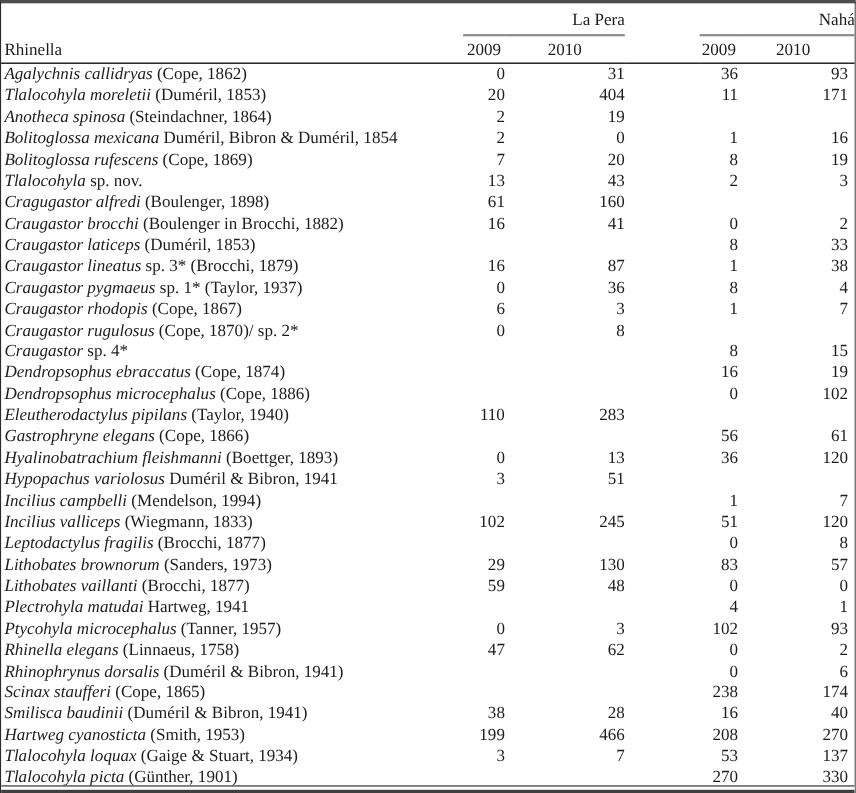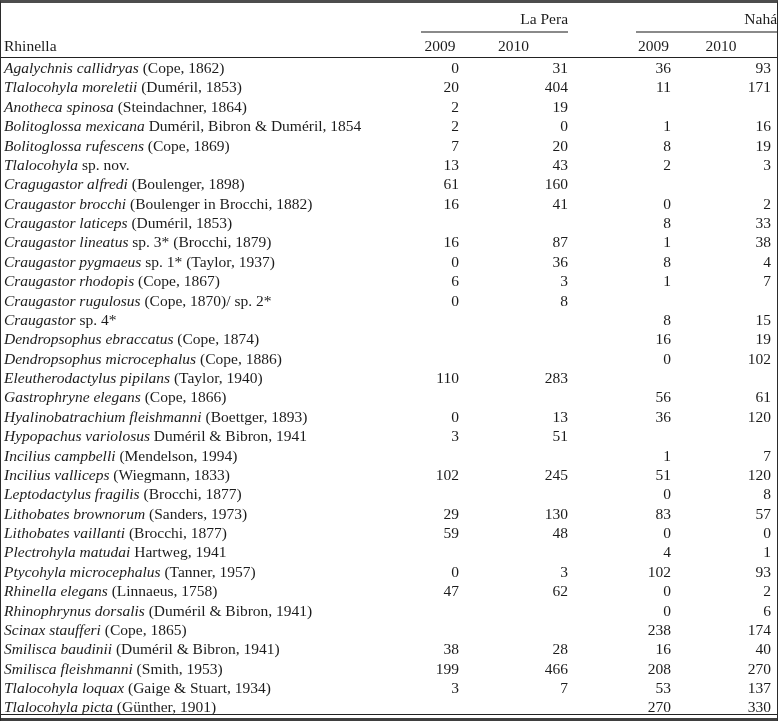--- a/index.html
+++ b/index.html
@@ -343,21 +343,21 @@
         </tr>
         <tr>
           <td class="sp"><i>Smilisca baudinii</i> (Duméril &amp; Bibron, 1941)</td>
           <td class="num">38</td>
           <td class="num">28</td>
           <td></td>
           <td class="num">16</td>
           <td class="num num-last">40</td>
         </tr>
         <tr>
-          <td class="sp"><i>Smilisca fleishmanni</i> (Smith, 1953)</td>
+          <td class="sp"><i>Hartweg cyanosticta</i> (Smith, 1953)</td>
           <td class="num">199</td>
           <td class="num">466</td>
           <td></td>
           <td class="num">208</td>
           <td class="num num-last">270</td>
         </tr>
         <tr>
           <td class="sp"><i>Tlalocohyla loquax</i> (Gaige &amp; Stuart, 1934)</td>
           <td class="num">3</td>
           <td class="num">7</td>

